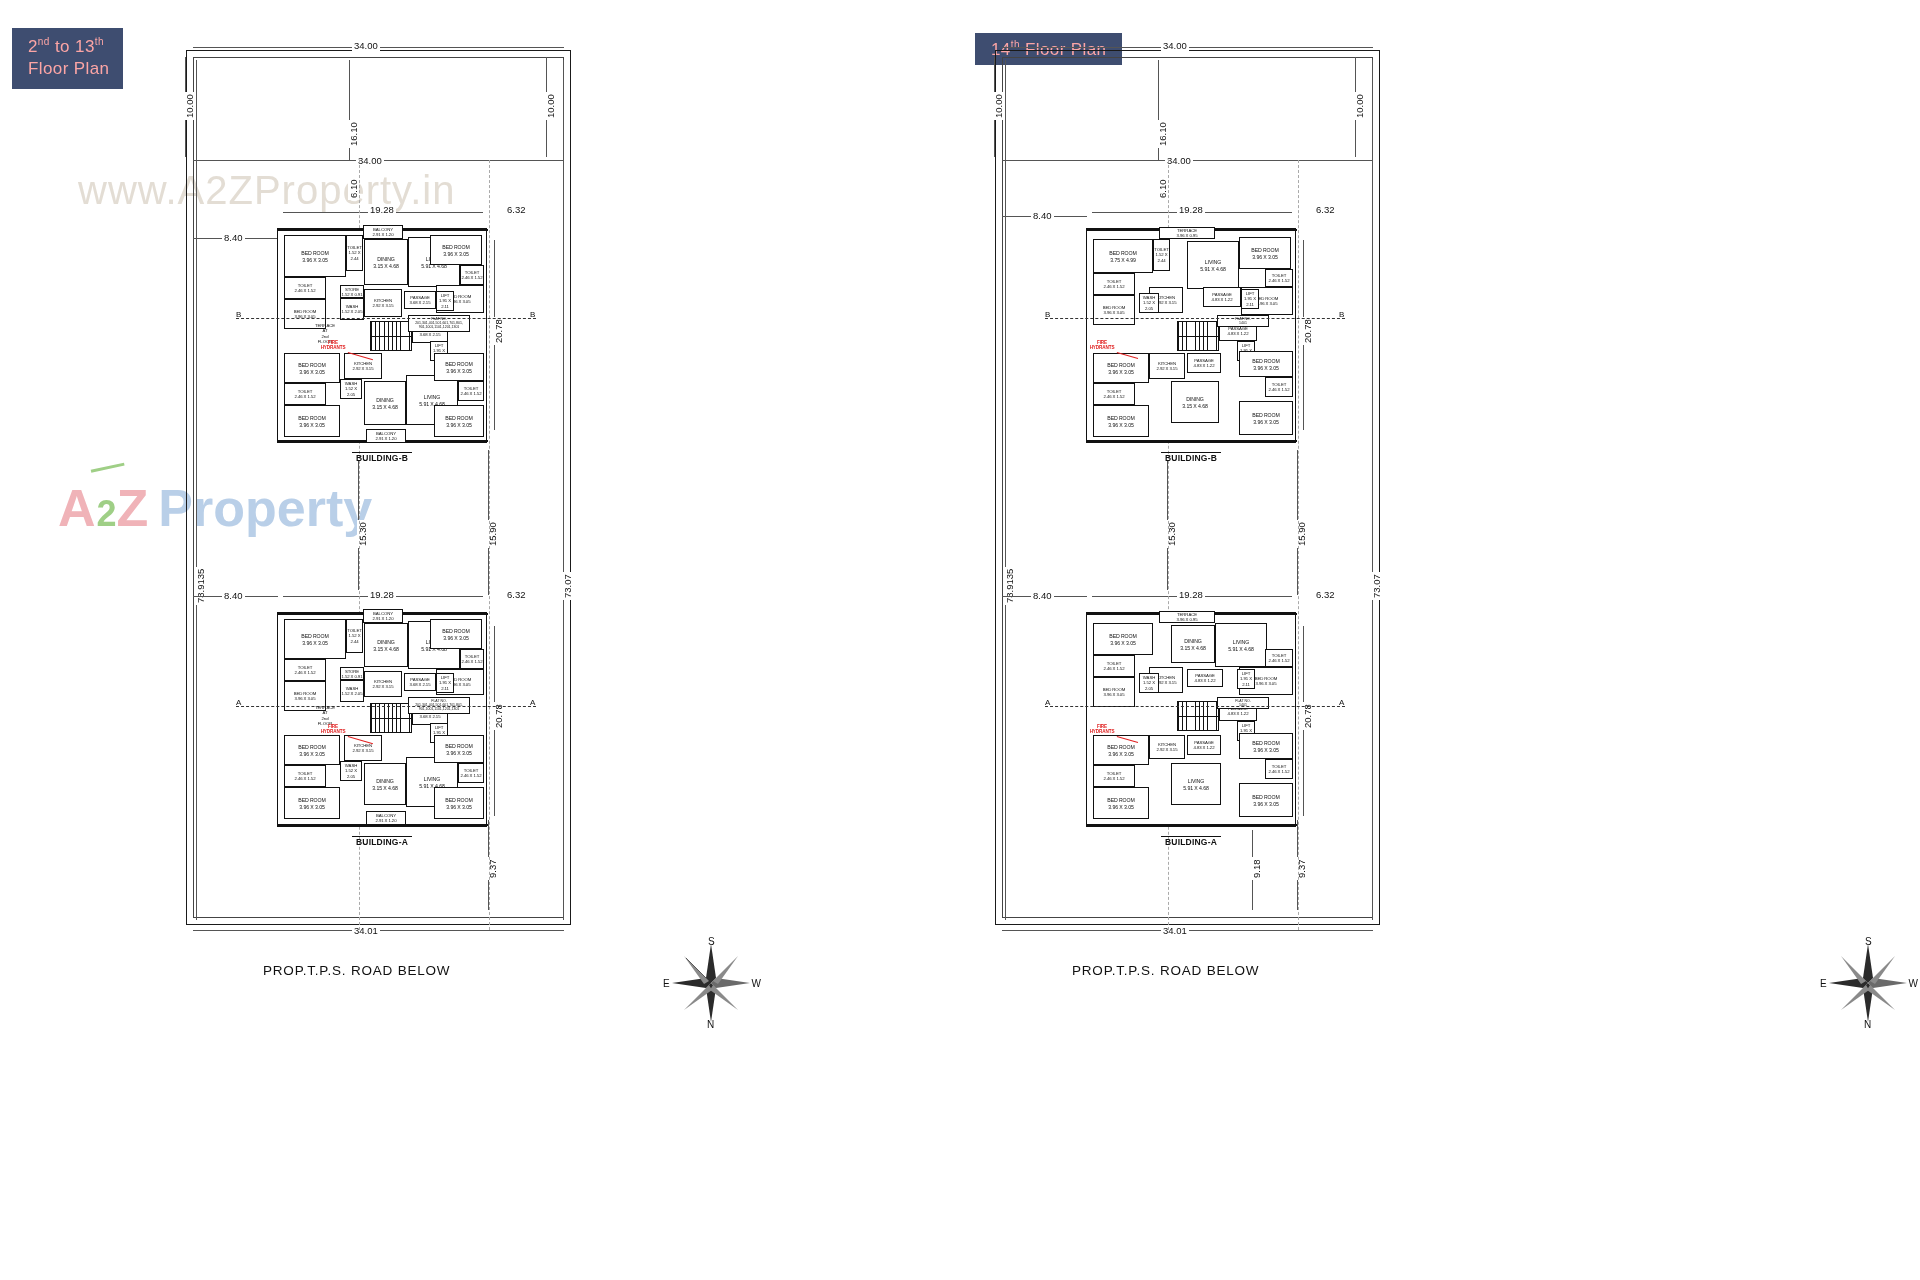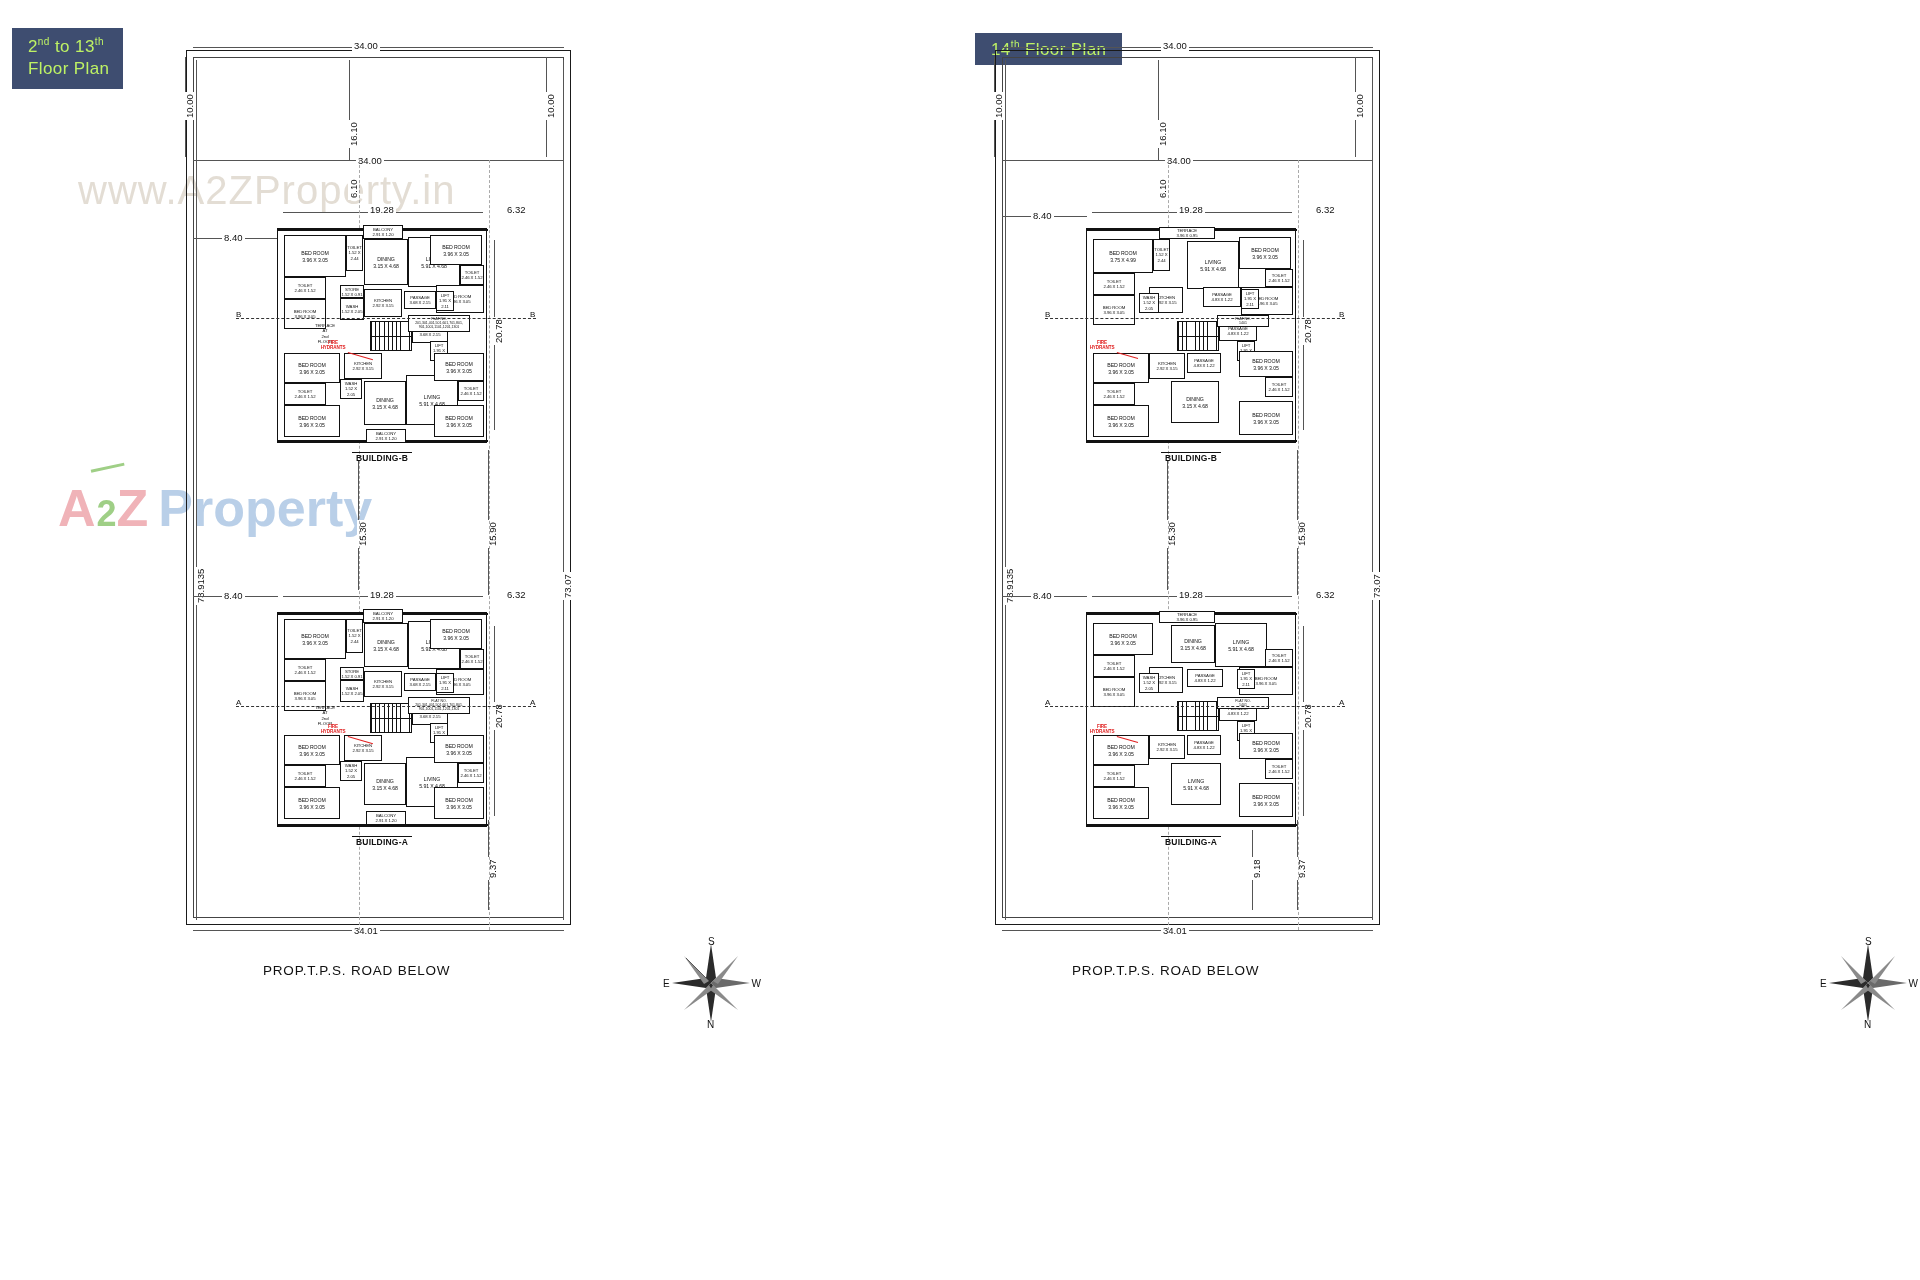--- a/index.html
+++ b/index.html
@@ -26,21 +26,21 @@
   .wm-mid .p { font-size: 52px; color: #b9cfe8; font-weight: bold; margin-left: 10px;}
   .wm-roof {
     position: absolute; left: 92px; top: 466px; width: 34px; height: 16px;
     border-top: 3px solid #9fcf86; transform: rotate(-12deg);
   }
 
   
   .badge {
     position: absolute;
     background: #3e4d70;
-    color: #bef264;
+    color: #fca5a5;
     font-size: 17px;
     line-height: 1.28;
     padding: 8px 14px 9px 16px;
     letter-spacing: .4px;
     white-space: nowrap;
   }
   .badge sup { font-size: 10px; vertical-align: super; }
   #badge-left { left: 12px; top: 28px; }
   #badge-right { left: 975px; top: 33px; padding: 6px 16px 4px 16px; }
 

